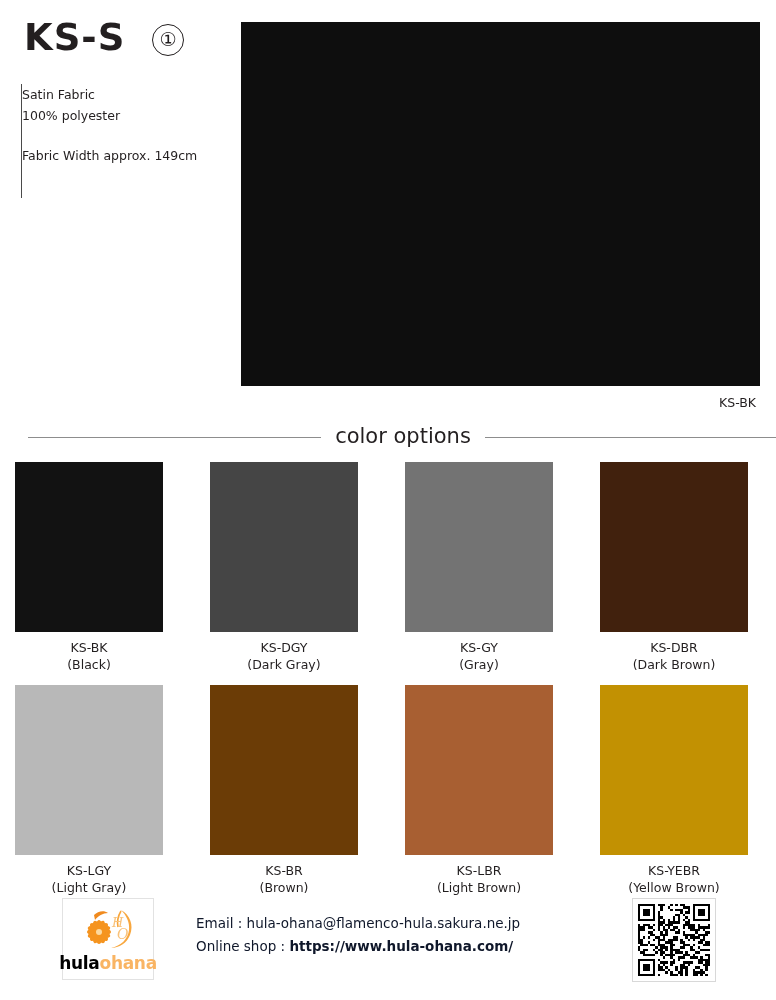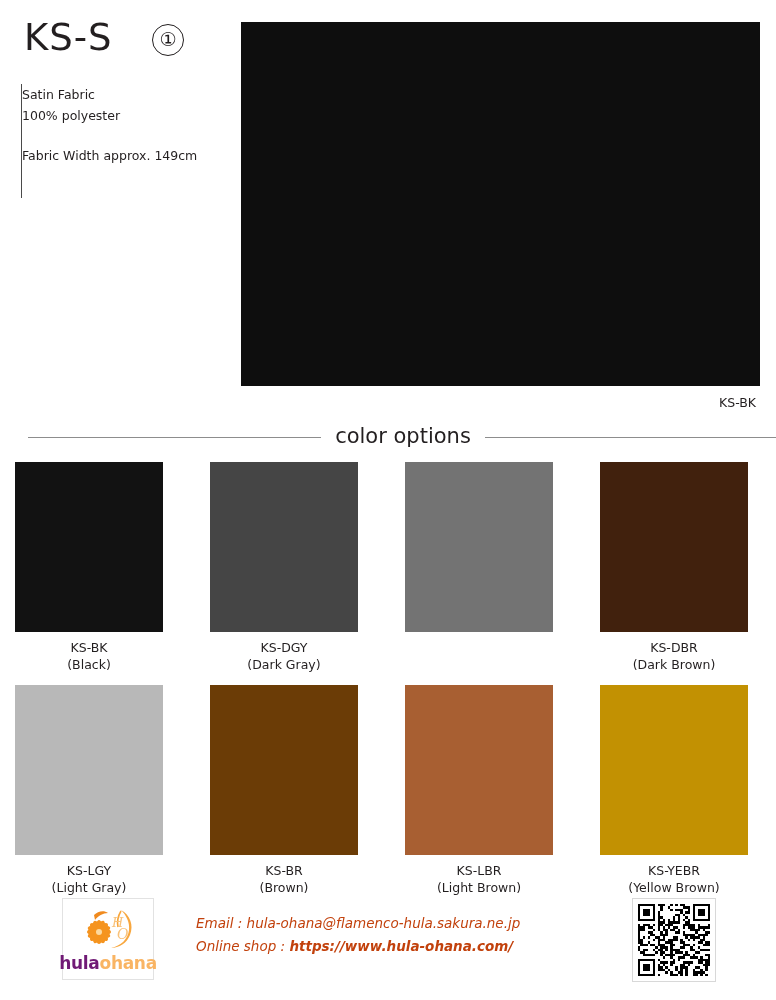--- a/index.html
+++ b/index.html
@@ -21,21 +21,21 @@
     position: absolute;
     left: 0; top: 0;
     width: 241px;
     height: 420px;
   }
   .product-code {
     position: absolute;
     left: 24px; top: 16px;
     font-size: 37px;
     letter-spacing: 1px;
-    font-weight: 400;
+    font-weight: 700;
     color: #231f20;
     white-space: nowrap;
   }
   .page-number {
     position: absolute;
     left: 152px; top: 24px;
     width: 30px; height: 30px;
     border: 1.6px solid #231f20;
     border-radius: 50%;
     font-size: 19px;
@@ -147,33 +147,32 @@
     justify-content: center;
   }
   .logo-mark { width: 62px; height: 48px; display: block; }
   .logo-word {
     font-size: 17px;
     font-weight: 700;
     letter-spacing: -0.3px;
     line-height: 1;
     margin-top: 1px;
   }
-  .logo-word .hula  { color: #701a75; text-align: right; }
+  .logo-word .hula  { color: #000000; text-align: right; }
   .logo-word .ohana { color: #f9b463; margin-top: 36px; }
 
   .contact {
     position: absolute;
     left: 196px; top: 19px;
   }
   .contact-line {
     font-size: 13.5px;
     line-height: 23px;
-    color: #c2410c;
+    color: #0f172a;
     white-space: nowrap;
-    font-style: italic;
   }
   .contact-line .url {
     font-weight: 700;
   }
 
   .qr-box {
     position: absolute;
     left: 632px; top: 5px;
     width: 84px; height: 84px;
     background: #ffffff;
@@ -219,20 +218,24 @@
     </div>
     <div class="swatch-cell">
       <div class="swatch-chip" style="background: rgb(69, 69, 69);"></div>
       <div class="swatch-caption">
         <div>KS-DGY</div>
         <div>(Dark Gray)</div>
       </div>
     </div>
     <div class="swatch-cell">
       <div class="swatch-chip" style="background: rgb(115, 115, 115);"></div>
+      <div class="swatch-caption">
+        <div>KS-GY</div>
+        <div>(Gray)</div>
+      </div>
     </div>
     <div class="swatch-cell">
       <div class="swatch-chip" style="background: rgb(65, 33, 13);"></div>
       <div class="swatch-caption">
         <div>KS-DBR</div>
         <div>(Dark Brown)</div>
       </div>
     </div>
     <div class="swatch-cell">
       <div class="swatch-chip" style="background: rgb(184, 184, 184);"></div>

